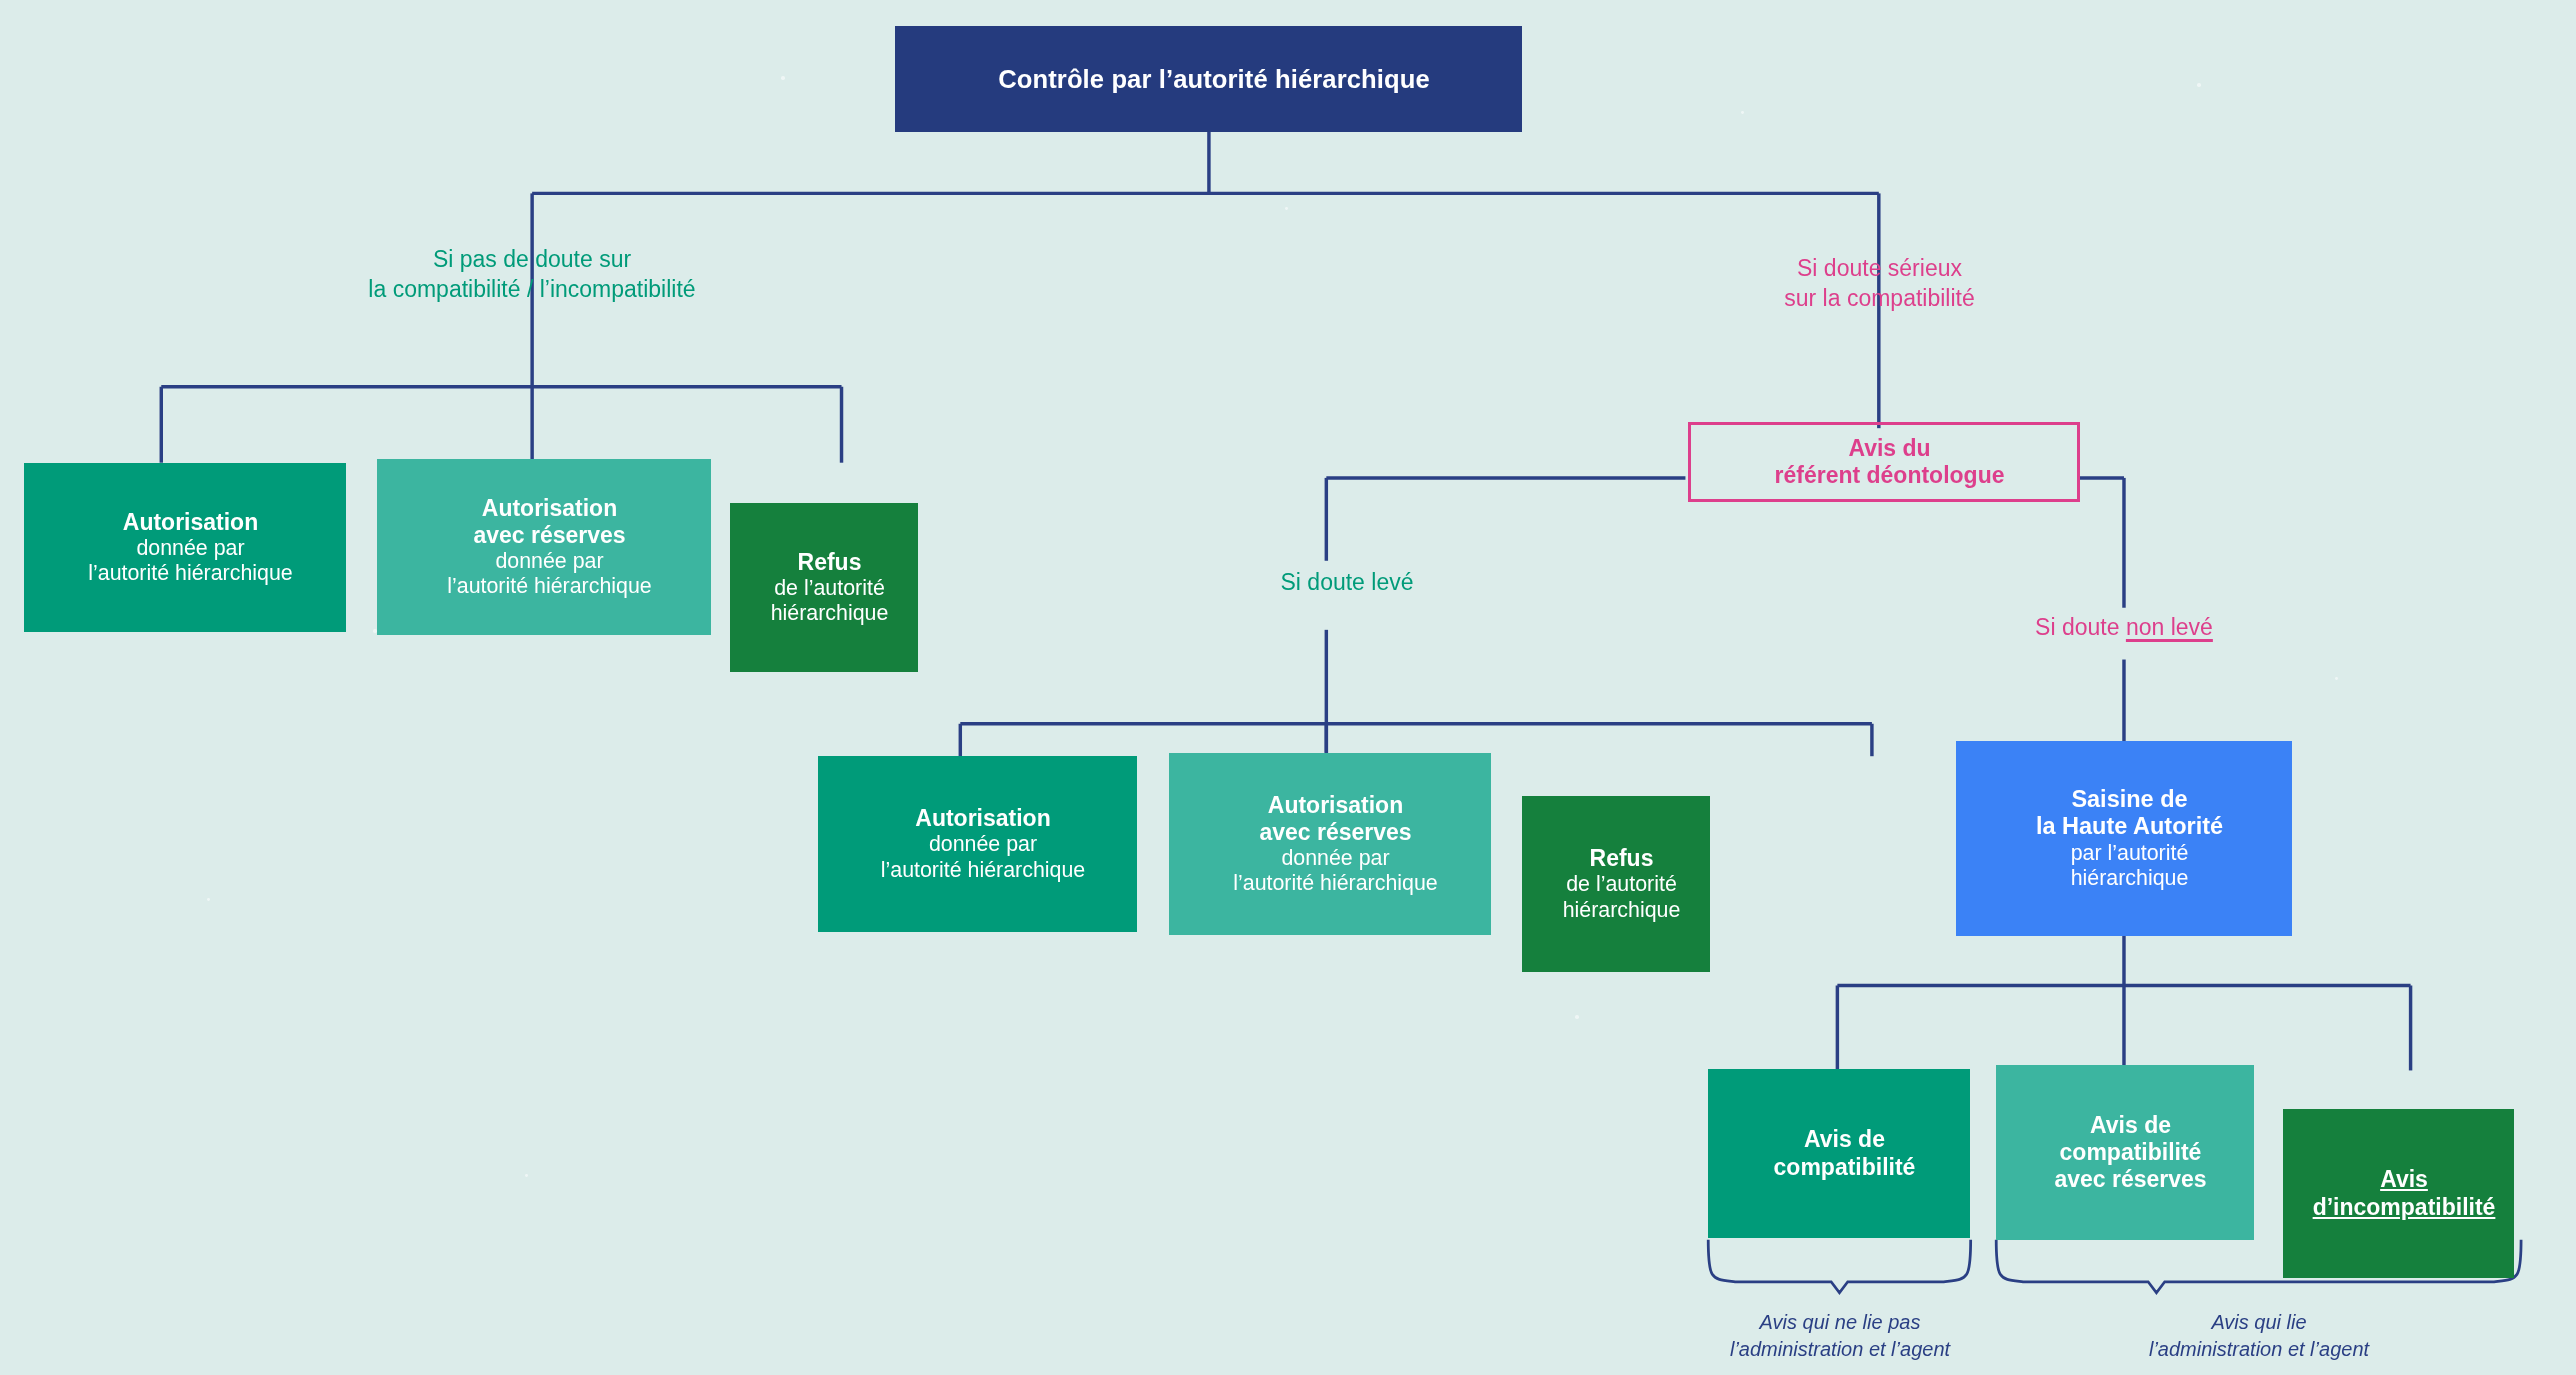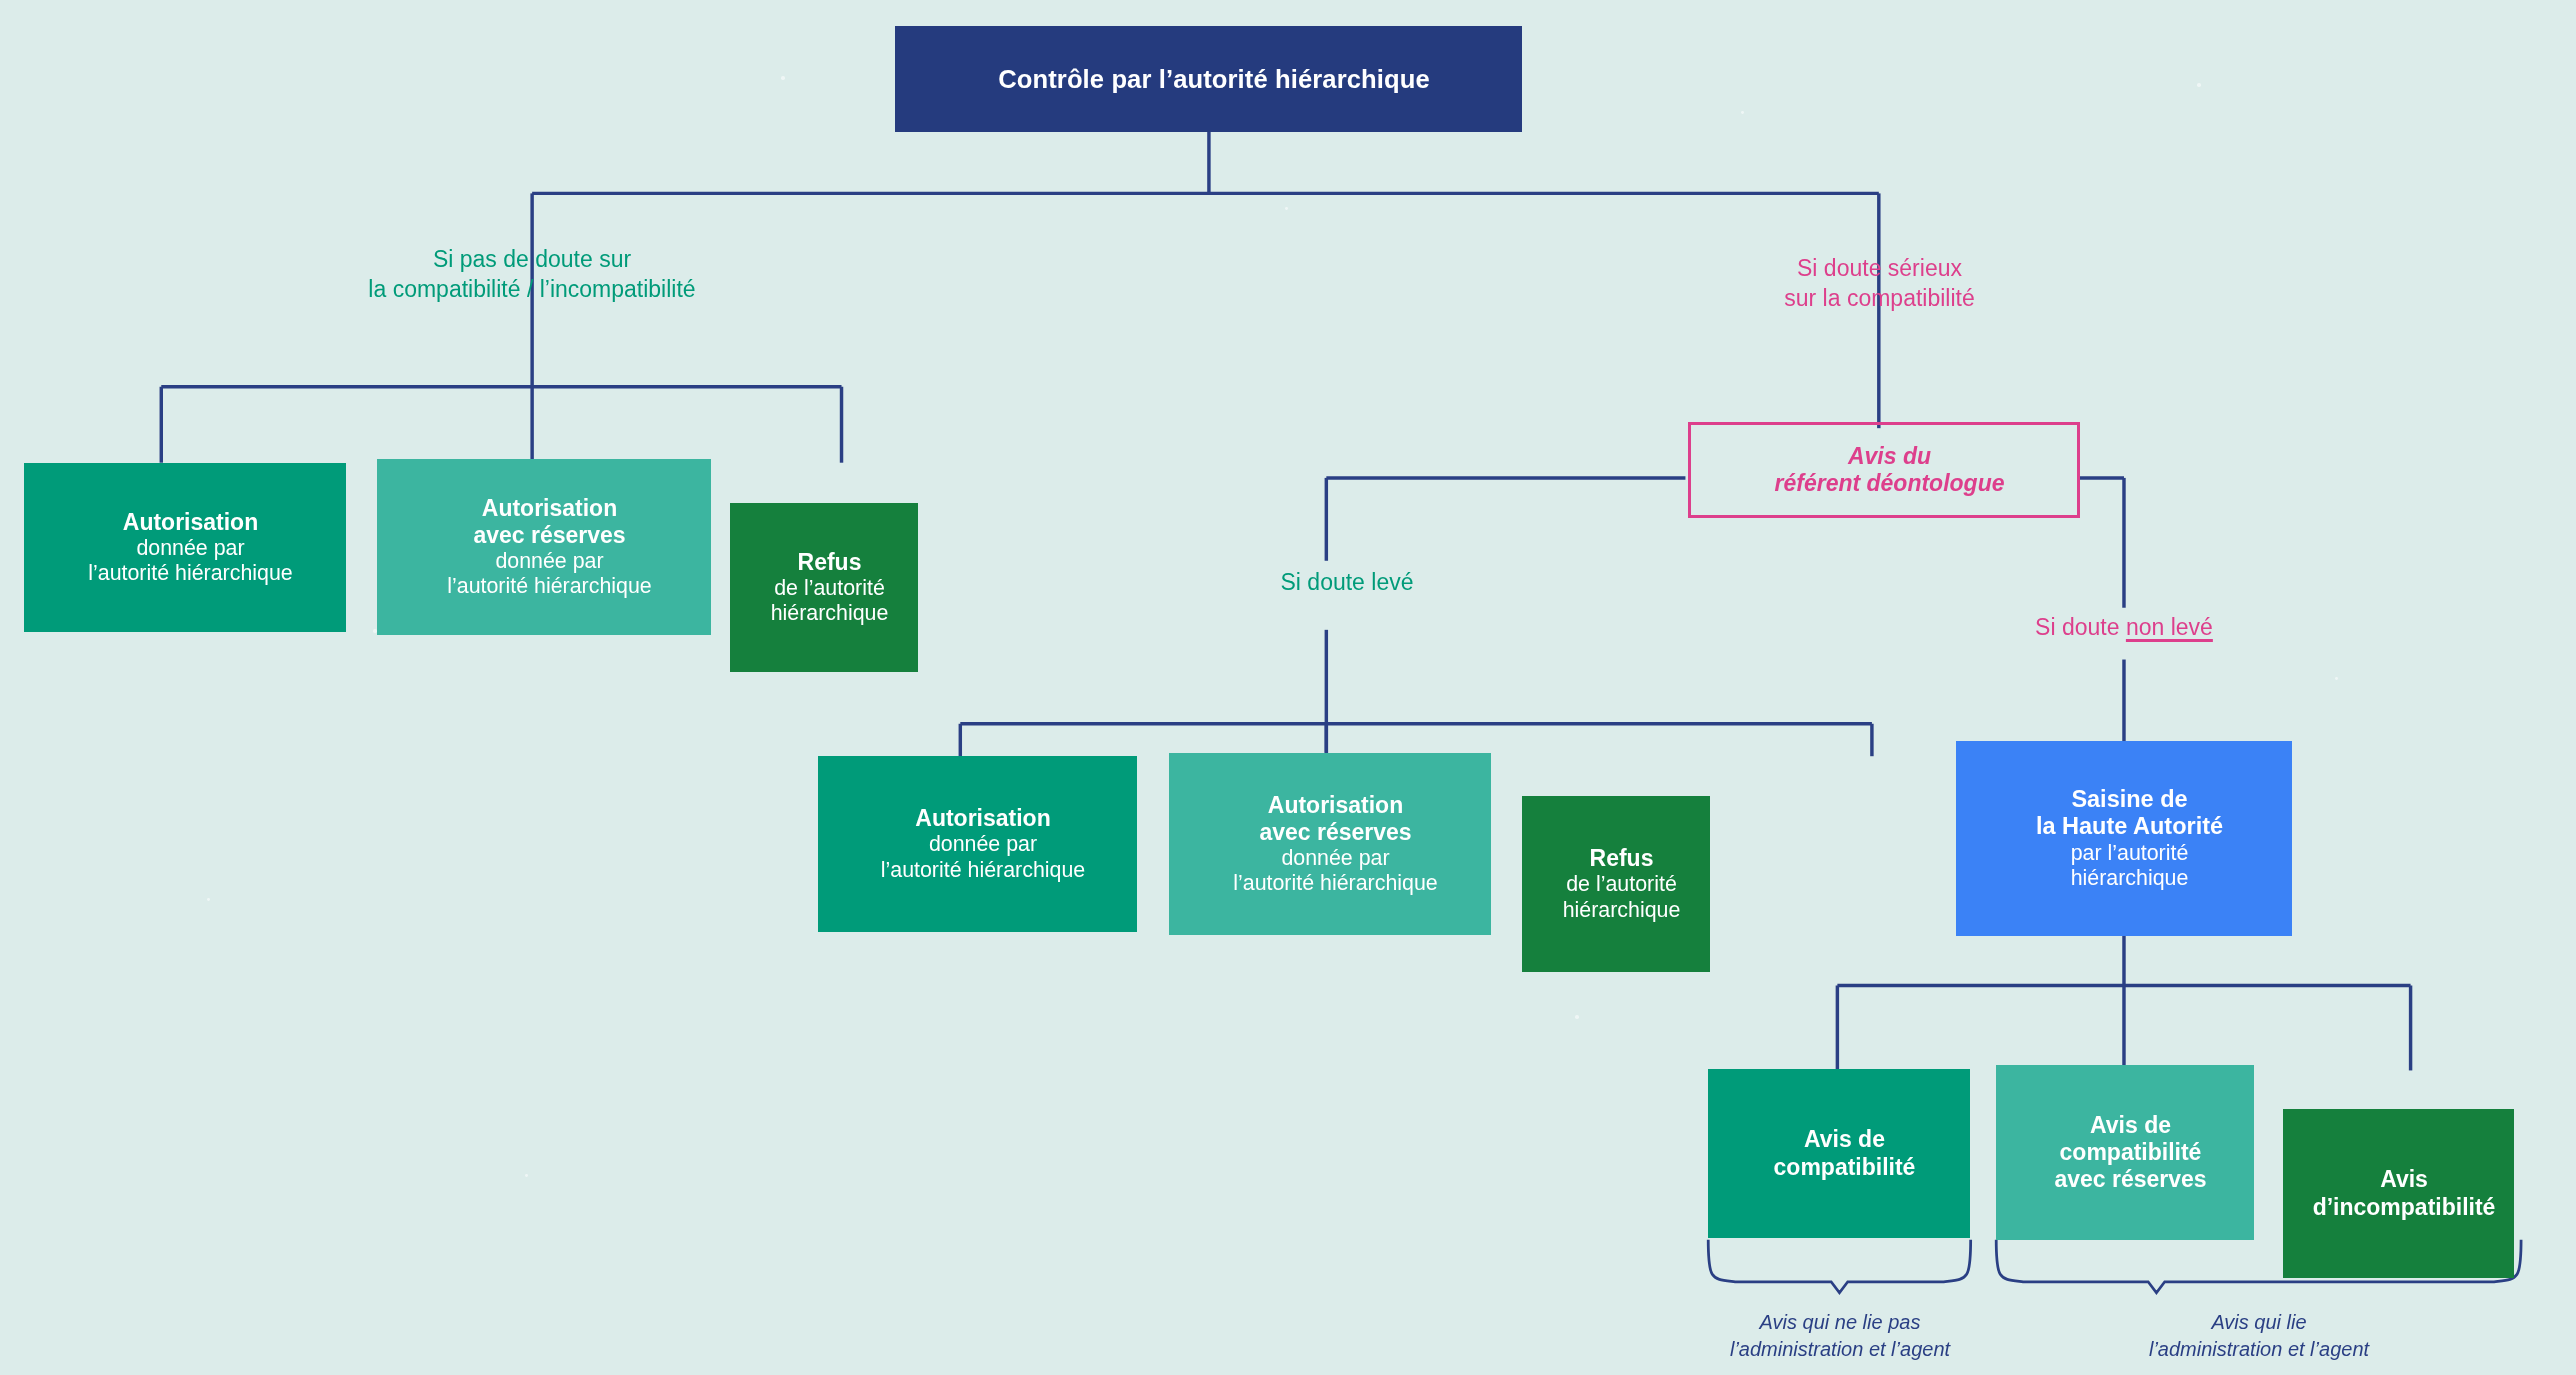--- a/index.html
+++ b/index.html
@@ -121,21 +121,21 @@
     <span class="t2" style="font-size:21.4px;white-space:pre-line;">donnée par
 l’autorité hiérarchique</span>
   </div>
 
   <div class="node c-orange" style="left:730px;top:463px;width:188px;height:169px;">
     <span class="t1" style="font-size:23px;">Refus</span>
     <span class="t2" style="font-size:21.4px;white-space:pre-line;">de l’autorité
 hiérarchique</span>
   </div>
 
-  <div class="node c-outline" style="left:1688px;top:422px;width:392px;height:96px;font-style:italic;">
+  <div class="node c-outline" style="left:1688px;top:422px;width:392px;height:80px;">
     <span class="t1" style="font-size:23px;white-space:pre-line;">Avis du
 référent déontologue</span>
   </div>
 
   <div class="branch-label lbl-green" style="left:1188px;top:568px;width:318px;font-size:23px;">Si doute levé</div>
 
   <div class="branch-label lbl-pink" style="left:1972px;top:613px;width:304px;font-size:23px;"><span>Si doute </span><u class="ul">non levé</u></div>
 
   <div class="node c-green" style="left:818px;top:756px;width:319px;height:176px;">
     <span class="t1" style="font-size:23px;">Autorisation</span>
@@ -167,21 +167,21 @@
     <span class="t1" style="font-size:23px;white-space:pre-line;">Avis de
 compatibilité</span>
   </div>
 
   <div class="node c-teal" style="left:1996px;top:1065px;width:258px;height:175px;">
     <span class="t1" style="font-size:23px;white-space:pre-line;">Avis de
 compatibilité
 avec réserves</span>
   </div>
 
-  <div class="node c-orange" style="left:2283px;top:1069px;width:231px;height:169px;">
+  <div class="node c-orange" style="left:2283px;top:1069px;width:231px;height:169px;text-decoration:underline;">
     <span class="t1" style="font-size:23px;white-space:pre-line;">Avis
 d’incompatibilité</span>
   </div>
 
   <div class="brace-label" style="left:1688px;top:1309px;width:304px;font-size:20px;">Avis qui ne lie pas
 l’administration et l’agent</div>
 
   <div class="brace-label" style="left:2093px;top:1309px;width:332px;font-size:20px;">Avis qui lie
 l’administration et l’agent</div>
 

